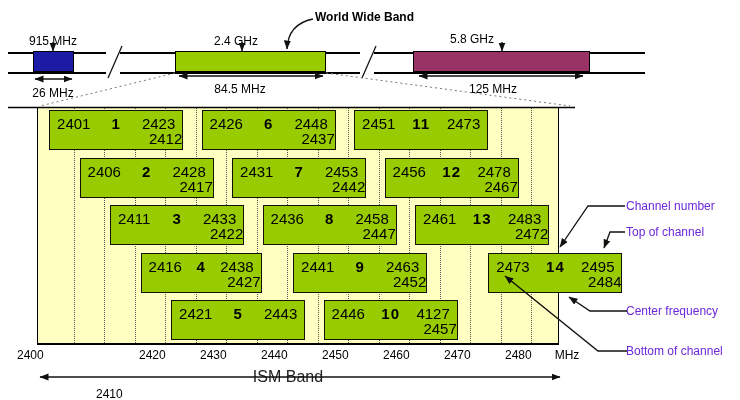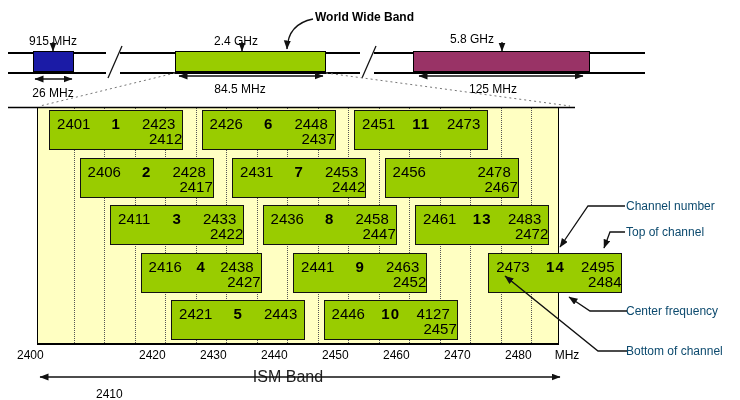--- a/index.html
+++ b/index.html
@@ -17,21 +17,21 @@
         box-sizing:content-box;overflow:visible;}
   .gridline{position:absolute;top:0;height:100%;width:0;border-left:1px dotted #555;}
   .channel{position:absolute;height:40px;border:1px solid #111;box-sizing:border-box;font-size:15px;}
   .channel .bfreq{position:absolute;left:7px;top:4px;}
   .channel .tfreq{position:absolute;right:7px;top:4px;}
   .channel .num{position:absolute;left:0;top:4px;width:100%;text-align:center;font-weight:bold;letter-spacing:1px;}
   .channel .cfreq{position:absolute;left:0;top:19px;width:100%;text-align:right;}
   .x-tick{position:absolute;top:348px;width:50px;font-size:12px;}
   #mhz-unit{position:absolute;left:545px;top:348px;width:44px;text-align:center;font-size:12px;}
   
-  .ann{position:absolute;left:626px;font-size:12px;white-space:nowrap;color:#0c4a6e;}
+  .ann{position:absolute;left:626px;font-size:12px;white-space:nowrap;color:#6d28d9;}
   #ism-label{position:absolute;left:238px;top:368px;width:92px;text-align:center;
              font-size:16px;background:#fff;padding:0 4px;color:#222;}
   svg.overlay{position:absolute;left:0;top:0;pointer-events:none;}
 </style>
 </head>
 <body>
 
 <div id="canvas">
 
   <div id="band-bar"></div>
@@ -123,20 +123,21 @@
         <span class="tfreq">4127</span>
         <span class="cfreq">2457</span>
       </div>
       <div class="channel" style="left: 316.1px; top: 2px; width: 134.2px; background: rgb(153, 204, 0);">
         <span class="bfreq">2451</span>
         <span class="num">11</span>
         <span class="tfreq">2473</span>
       </div>
       <div class="channel" style="left: 346.6px; top: 49.5px; width: 134.2px; background: rgb(153, 204, 0);">
         <span class="bfreq">2456</span>
+        <span class="num">12</span>
         <span class="tfreq">2478</span>
         <span class="cfreq">2467</span>
       </div>
       <div class="channel" style="left: 377.1px; top: 97px; width: 134.2px; background: rgb(153, 204, 0);">
         <span class="bfreq">2461</span>
         <span class="num">13</span>
         <span class="tfreq">2483</span>
         <span class="cfreq">2472</span>
       </div>
       <div class="channel" style="left: 450.3px; top: 144.5px; width: 134.2px; background: rgb(153, 204, 0);">

